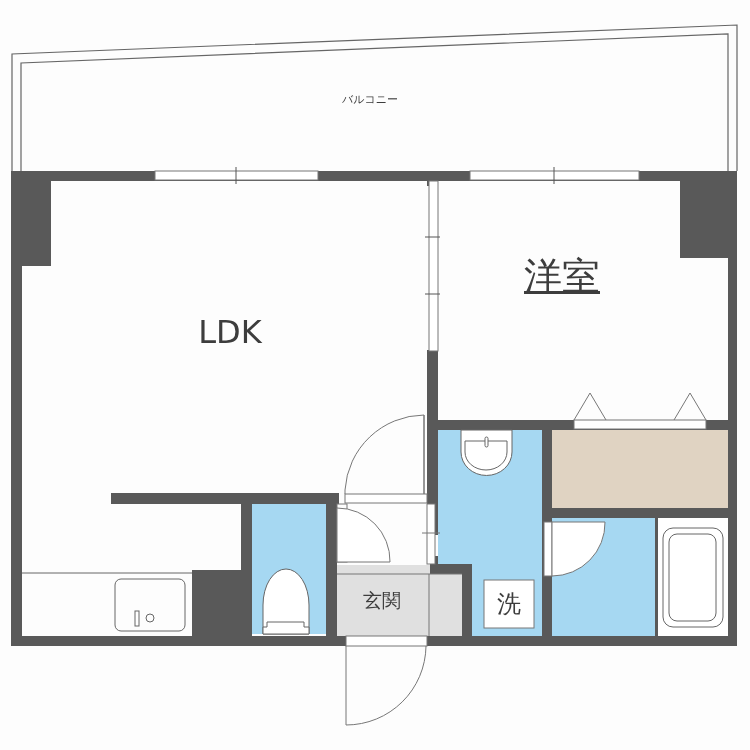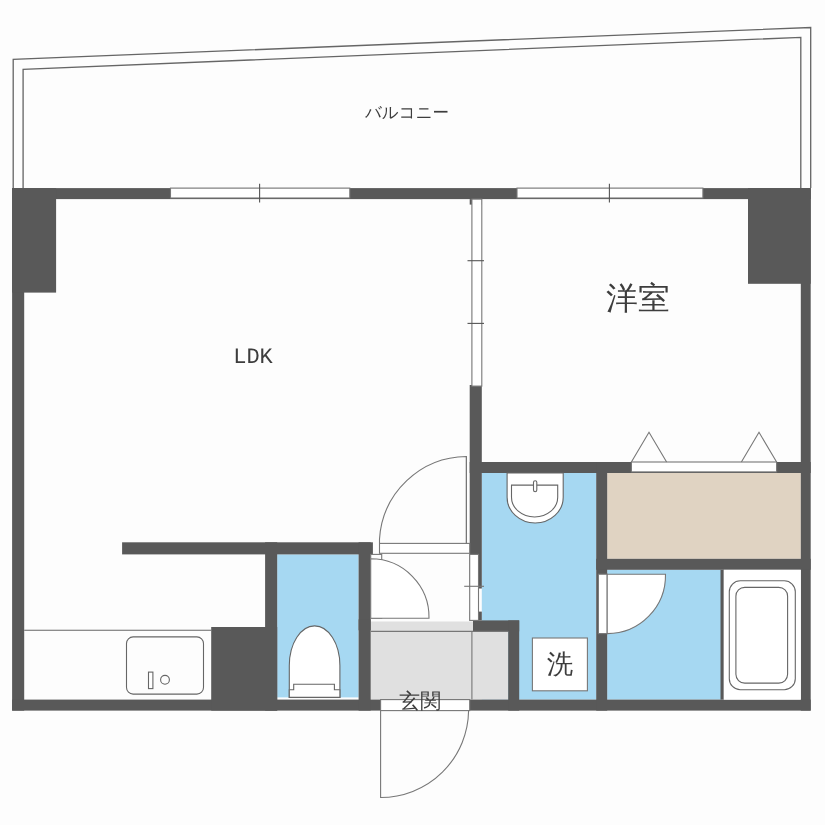--- a/index.html
+++ b/index.html
@@ -1,22 +1,22 @@
 <!DOCTYPE html>
 <html><head>
   <meta charset="utf-8">
   <style>
     html, body { margin: 0; padding: 0; background: #fdfdfd; }
     body { width: 750px; height: 750px; position: relative; overflow: hidden; font-family: "DejaVu Sans", sans-serif; }
     svg { position: absolute; left: 0; top: 0; }
     .label { position: absolute; color: #3d3d3d; text-align: center; white-space: nowrap; line-height: 1.15; }
-    .lbl-balcony { left: 300px; top: 94px; width: 140px; font-size: 15px; }
-    .lbl-ldk { left: 160px; top: 314px; width: 140px; font-size: 20px; font-family: Liberation Mono, monospace; }
-    .lbl-western { left: 510px; top: 254px; width: 140px; font-size: 29px; line-height: 1.2; }
-    .lbl-genkan { left: 338px; top: 590px; width: 88px; font-size: 19px; margin-top: 38px; }
+    .lbl-balcony { left: 300px; top: 94px; width: 140px; font-size: 11px; }
+    .lbl-ldk { left: 160px; top: 314px; width: 140px; font-size: 32px; }
+    .lbl-western { left: 492px; top: 254px; width: 140px; font-size: 38px; line-height: 1.2; text-decoration: underline; }
+    .lbl-genkan { left: 338px; top: 590px; width: 88px; font-size: 19px; }
     .lbl-wash { left: 484px; top: 580px; width: 50px; height: 48px; font-size: 24px; line-height: 48px; }
   </style>
 </head>
 <body>
 
 <svg width="750" height="750" viewBox="0 0 750 750" xmlns="http://www.w3.org/2000/svg">
 
   <g fill="none" stroke="#666" stroke-width="1.2">
     <polyline points="12,171 12,54 737,25 737,171"></polyline>
     <polyline points="21,171 21,63 728,34 728,171"></polyline>

